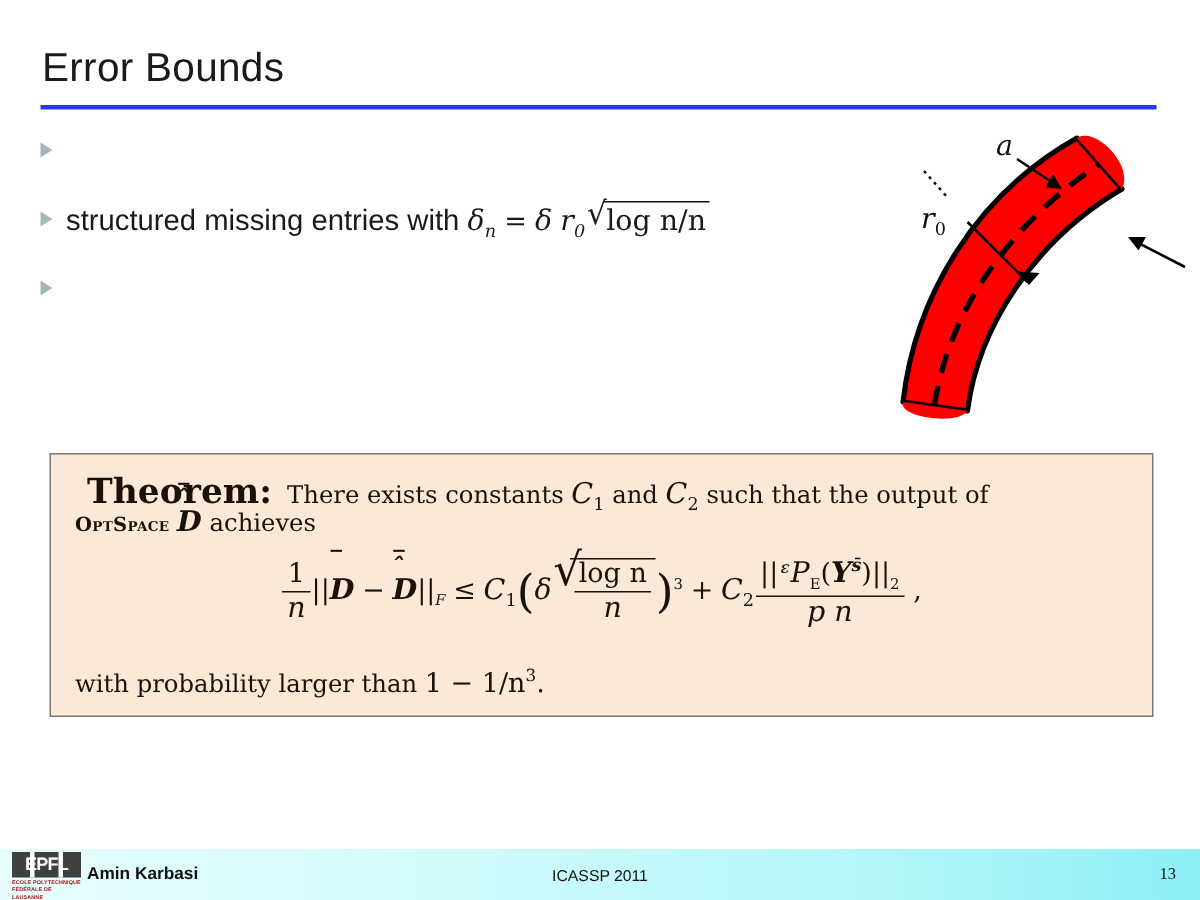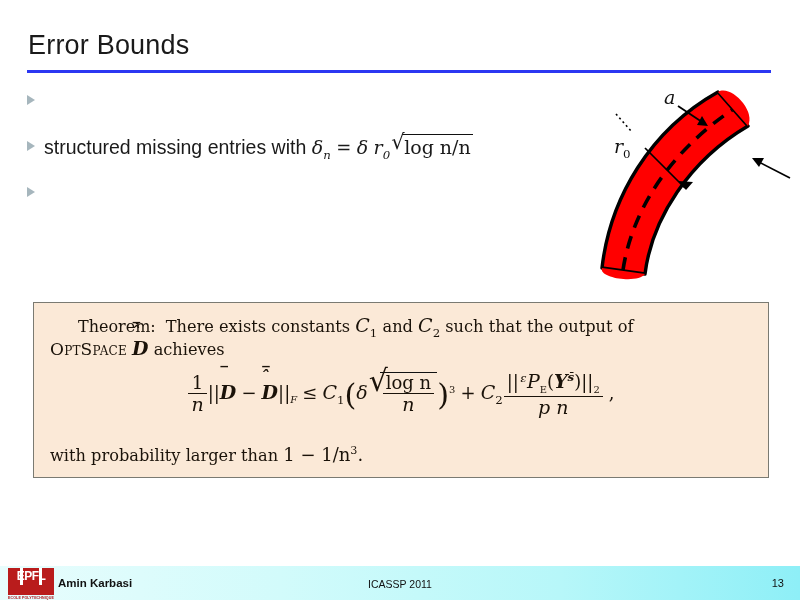--- a/index.html
+++ b/index.html
@@ -112,29 +112,30 @@
   .thm-line1 {
     position: absolute;
     left: 16px;
     top: 9px;
     right: 14px;
     font-size: 16.2px;
     line-height: 1.42;
     text-align: justify;
   }
   .thm-label {
-    font-weight: normal;
-    font-size: 16px;
-    margin-left: 28px;
+    font-weight: bold;
+    font-size: 23px;
+    margin-left: 8px;
     margin-right: 10px;
   }
   .smallcaps {
     font-variant: small-caps;
-    font-size: 17px;
+    font-size: 13px;
     letter-spacing: 0.2px;
+    font-weight: bold;
   }
   .thm-line2 {
     position: absolute;
     left: 16px;
     top: 34px;
     font-size: 16.2px;
   }
   .thm-eq {
     position: absolute;
     left: 0;
@@ -233,34 +234,34 @@
     font-size: 10.5px;
     color: #111;
     font-family: "Liberation Sans", sans-serif;
   }
   .footer-page {
     position: absolute;
     right: 16px;
     top: 577px;
     font-size: 11px;
     color: #111;
-    font-family: Liberation Sans, sans-serif;
+    font-family: Liberation Serif, serif;
   }
   .epfl-logo {
     position: absolute;
     left: 8px;
     top: 568px;
     width: 46px;
     height: 28px;
   }
   .epfl-mark {
     position: relative;
     width: 46px;
-    height: 27px;
-    background: #b91c1c;
+    height: 17px;
+    background: #404040;
   }
   .epfl-mark .gapa, .epfl-mark .gapb {
     position: absolute;
     top: 0;
     width: 2.5px;
     height: 17px;
     background: #ffffff;
   }
   .epfl-mark .gapa { left: 12px; }
   .epfl-mark .gapb { left: 31px; }

